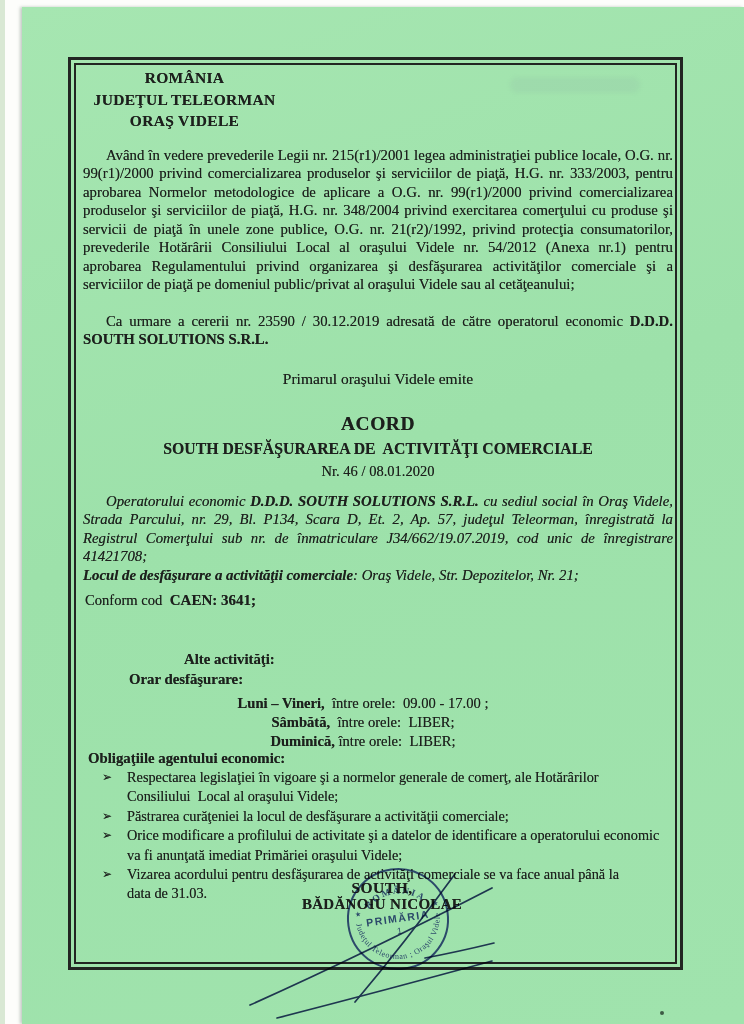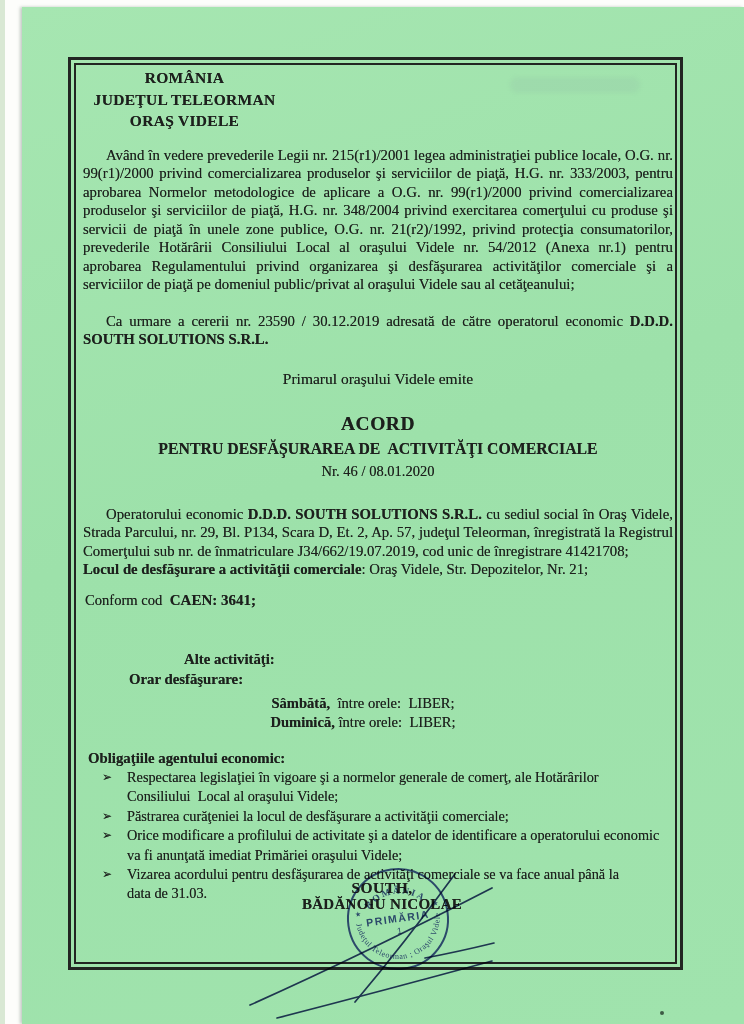--- a/index.html
+++ b/index.html
@@ -32,21 +32,21 @@
   .gov-header { left:55px; top:60px; width:215px; text-align:center;
     font-weight:bold; font-size:15.5px; line-height:21.5px; letter-spacing:.3px; }
 
   .p1 { left:61px; top:139px; width:590px; }
   .p2 { left:61px; top:305px; width:590px; }
   .emit  { left:61px; top:363px; width:590px; text-align:center; font-weight:normal; font-size:15.5px; }
   .title { left:61px; top:406px; width:590px; text-align:center; font-weight:bold; font-size:19.5px; letter-spacing:.5px; }
   .subtitle { left:61px; top:433px; width:590px; text-align:center; font-weight:bold; font-size:15.8px; }
   .nrline { left:61px; top:456px; width:590px; text-align:center; font-size:14.5px; }
 
-  .p3 { left:61px; top:498px; width:590px; }
+  .p3 { left:61px; top:485px; width:590px;font-style:italic; }
   .caen { left:63px; top:585px; font-size:14.6px; }
   .caen b { font-size:15px; }
   .activitate { left:66px; top:609px; font-weight:bold; font-size:14.8px; }
   .alte { left:162px; top:644px; font-weight:bold; font-size:14.8px; }
   .orar { left:107px; top:664px; font-weight:bold; font-size:14.8px; }
 
   .schedule { left:61px; top:687px; width:560px; text-align:center; font-size:14.6px; line-height:19px; }
   .schedule .day { font-weight:bold; }
 
   .oblig-title { left:66px; top:743px; font-weight:bold; font-size:14.8px; }
@@ -88,35 +88,36 @@
       <div>ORAŞ VIDELE</div>
     </div>
 
     <div class="blk p1 just indent">Având în vedere prevederile Legii nr. 215(r1)/2001 legea administraţiei publice locale, O.G. nr. 99(r1)/2000 privind comercializarea produselor şi serviciilor de piaţă, H.G. nr. 333/2003, pentru aprobarea Normelor metodologice de aplicare a O.G. nr. 99(r1)/2000 privind comercializarea produselor şi serviciilor de piaţă, H.G. nr. 348/2004 privind exercitarea comerţului cu produse şi servicii de piaţă în unele zone publice, O.G. nr. 21(r2)/1992, privind protecţia consumatorilor, prevederile Hotărârii Consiliului Local al oraşului Videle nr. 54/2012 (Anexa nr.1) pentru aprobarea Regulamentului privind organizarea şi desfăşurarea activităţilor comerciale şi a serviciilor de piaţă pe domeniul public/privat al oraşului Videle sau al cetăţeanului;</div>
 
     <div class="blk p2 just indent"><span>Ca urmare a cererii nr. 23590 / 30.12.2019 adresată de către operatorul economic </span><b>D.D.D. SOUTH SOLUTIONS  S.R.L.</b></div>
 
     <div class="blk emit">Primarul oraşului Videle emite</div>
 
     <div class="blk title">ACORD</div>
-    <div class="blk subtitle pre">PENTRU DESFĂŞURAREA DE  ACTIVITĂŢI COMERCIALE</div>
+    <div class="blk subtitle pre">SOUTH DESFĂŞURAREA DE  ACTIVITĂŢI COMERCIALE</div>
     <div class="blk nrline">Nr. 46 / 08.01.2020</div>
 
     <div class="blk p3">
       <div class="just indent"><span>Operatorului economic </span><b>D.D.D. SOUTH SOLUTIONS S.R.L.</b><span> cu sediul social în Oraş Videle, Strada Parcului, nr. 29, Bl. P134, Scara D, Et. 2, Ap. 57, judeţul Teleorman, înregistrată la Registrul Comerţului sub nr. de înmatriculare J34/662/19.07.2019, cod unic de înregistrare 41421708;</span></div>
       <div class="just"><b>Locul de desfăşurare a activităţii comerciale</b><span>: Oraş Videle, Str. Depozitelor, Nr. 21;</span></div>
     </div>
 
     <div class="blk caen pre"><span>Conform cod  </span><b>CAEN: 3641;</b></div>
 
 
     <div class="blk alte">Alte activităţi:</div>
     <div class="blk orar">Orar desfăşurare:</div>
 
     <div class="blk schedule">
+      <div class="pre"><span class="day">Luni – Vineri,</span><span>  între orele:  09.00 - 17.00 ;</span></div>
       <div class="pre"><span class="day">Sâmbătă,</span><span>  între orele:  LIBER;</span></div>
       <div class="pre"><span class="day">Duminică,</span><span> între orele:  LIBER;</span></div>
     </div>
 
     <div class="blk oblig-title">Obligaţiile agentului economic:</div>
 
     <div class="blk bullets">
       <div class="b-item"><span class="b-glyph">➢</span><span class="b-text">Respectarea legislaţiei în vigoare şi a normelor generale de comerţ, ale Hotărârilor
 Consiliului  Local al oraşului Videle;</span></div>
       <div class="b-item"><span class="b-glyph">➢</span><span class="b-text">Păstrarea curăţeniei la locul de desfăşurare a activităţii comerciale;</span></div>

